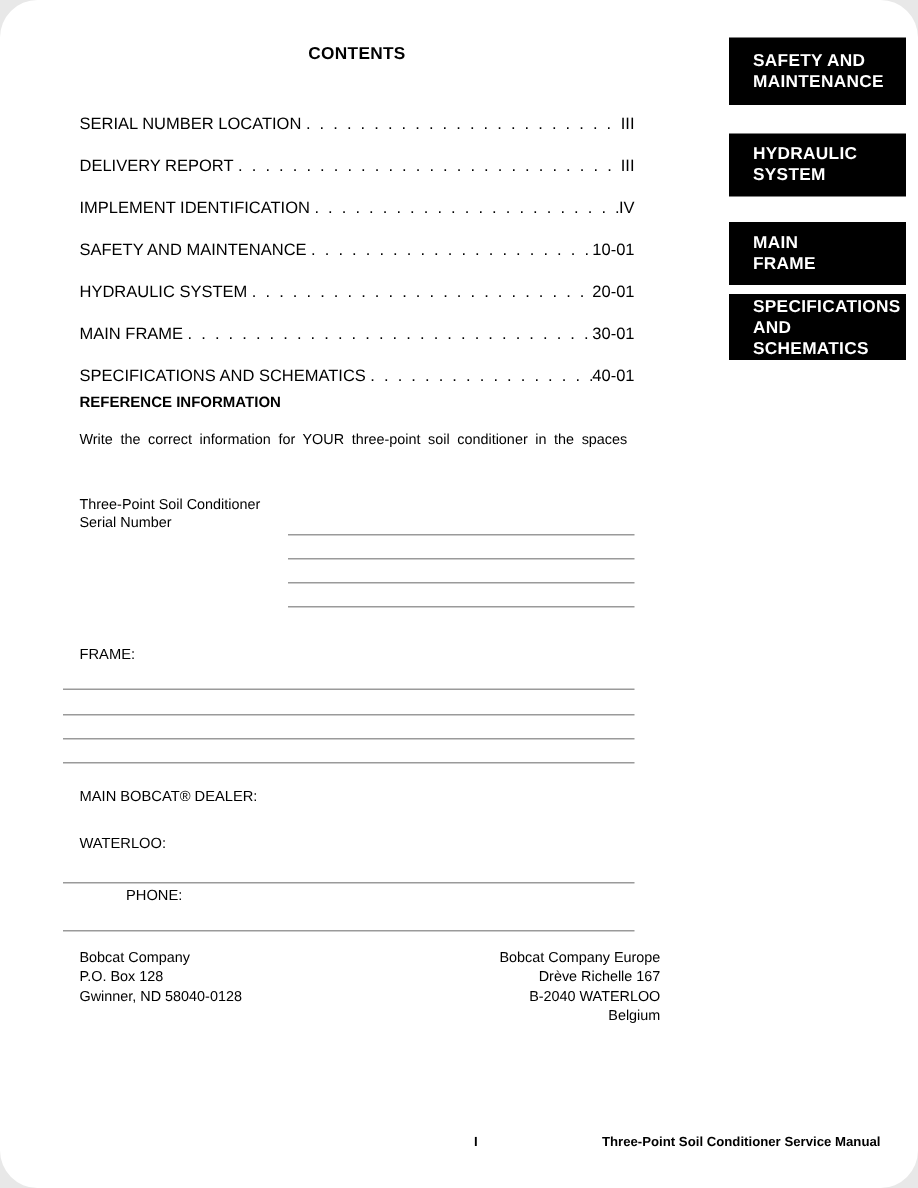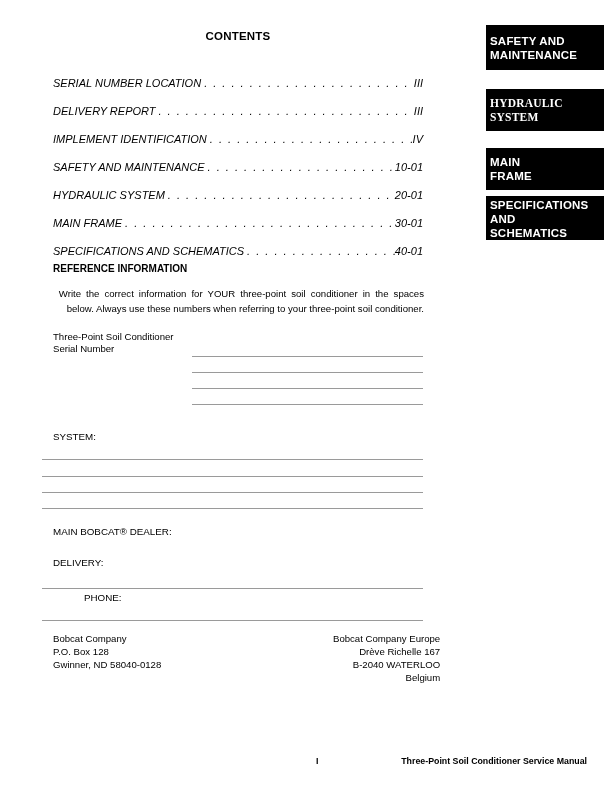--- a/index.html
+++ b/index.html
@@ -1,51 +1,52 @@
 <!DOCTYPE html>
 <html><head>
 <meta charset="utf-8">
 <style>
   html,body{margin:0;padding:0;background:#e8e8e8;}
   .page{
     position:relative;width:612px;height:792px;background:#ffffff;
     font-family:"Liberation Sans", sans-serif;color:#000;overflow:hidden;
     margin:0 auto;
+    border-radius:25px;
   }
   
   .contents-heading{
     position:absolute;left:53px;top:29px;width:370px;text-align:center;
     font-weight:bold;font-size:11.5px;line-height:14px;letter-spacing:.2px;
   }
   
-  .toc{position:absolute;left:53px;top:60px;width:370px;font-style:italic;}
+  .toc{position:absolute;left:53px;top:60px;width:370px;}
   .toc-row{
     display:flex;align-items:baseline;height:14px;line-height:14px;
     margin-bottom:14px;font-size:11px;
   }
   .toc-label{white-space:nowrap;}
   .leader{
     flex:1;min-width:0;overflow:hidden;white-space:nowrap;
     letter-spacing:1.5px;padding:0 3px;font-size:11px;
   }
   .toc-page{white-space:nowrap;margin-top:16px;}
   
   .tab{
     position:absolute;left:486px;width:118px;background:#000000;color:#ffffff;
     display:flex;flex-direction:column;justify-content:center;
-    padding-left:4px;box-sizing:border-box;
+    padding-left:16px;box-sizing:border-box;
     font-weight:bold;font-size:11.5px;line-height:14px;letter-spacing:.2px;
   }
   .tab span{display:block;white-space:nowrap;}
   
   .ref-heading{
     position:absolute;left:53px;top:262px;font-weight:bold;font-size:10px;line-height:13px;
   }
   .ref-body{position:absolute;left:53px;top:287px;width:371px;font-size:9.6px;line-height:14.5px;}
-  .ref-body .jline{white-space:nowrap;text-align:right;}
+  .ref-body .jline{white-space:nowrap;}
   .ref-body .jline1{word-spacing:2.4px;}
   
   .serial-label{position:absolute;left:53px;top:331px;font-size:9.6px;line-height:11.5px;}
   .rule{position:absolute;height:0;border-top:1.6px solid #9a9a9a;}
   
   .small-label{position:absolute;font-size:9.8px;line-height:12px;}
   
   .addr-col{position:absolute;top:633px;font-size:9.6px;line-height:12.9px;}
   .addr-left{left:53px;}
   .addr-right{left:333px;text-align:right;}
@@ -95,57 +96,56 @@
       <span class="toc-label">SPECIFICATIONS AND SCHEMATICS</span>
       <span class="leader"> . . . . . . . . . . . . . . . . . . . . . . . . . . . . . . . . . . . . . . . . . . . . . . . . . . . . . . . . . . . . . . . . . . . . . . . . . . . . . . . . . . . . . . . . . . . . . . . . . . . .</span>
       <span class="toc-page">40-01</span>
     </div>
   </div>
 
   <div class="tab" style="top:25px;height:45px;">
     <span>SAFETY AND</span>
     <span>MAINTENANCE</span>
   </div>
-  <div class="tab" style="top:89px;height:42px;font-family:Liberation Serif, serif;">
+  <div class="tab" style="top:89px;height:42px;">
     <span>HYDRAULIC</span>
     <span>SYSTEM</span>
   </div>
   <div class="tab" style="top:148px;height:42px;">
     <span>MAIN</span>
     <span>FRAME</span>
   </div>
   <div class="tab" style="top:196px;height:44px;justify-content:flex-end;">
     <span>SPECIFICATIONS</span>
     <span>AND</span>
     <span>SCHEMATICS</span>
   </div>
 
   <div class="ref-heading">REFERENCE INFORMATION</div>
   <div class="ref-body">
     <div class="jline jline1">Write the correct information for YOUR three-point soil conditioner in the spaces</div>
-    <div class="jline">below. Always use these numbers when referring to your three-point soil conditioner.</div>
   </div>
 
   <div class="serial-label">
     <div>Three-Point Soil Conditioner</div>
     <div>Serial Number</div>
   </div>
   <div class="rule" style="left:192px;top:356px;width:231px;"></div>
   <div class="rule" style="left:192px;top:372px;width:231px;"></div>
   <div class="rule" style="left:192px;top:388px;width:231px;"></div>
   <div class="rule" style="left:192px;top:404px;width:231px;"></div>
 
-  <div class="small-label" style="left:53px;top:431px;">SYSTEM:</div>
+  <div class="small-label" style="left:53px;top:431px;">FRAME:</div>
   <div class="rule" style="left:42px;top:459px;width:381px;"></div>
   <div class="rule" style="left:42px;top:475.5px;width:381px;"></div>
   <div class="rule" style="left:42px;top:492px;width:381px;"></div>
   <div class="rule" style="left:42px;top:508px;width:381px;"></div>
 
   <div class="small-label" style="left:53px;top:526px;">MAIN BOBCAT® DEALER:</div>
-  <div class="small-label" style="left:53px;top:557px;">DELIVERY:</div>
+  <div class="small-label" style="left:53px;top:557px;">WATERLOO:</div>
   <div class="rule" style="left:42px;top:588px;width:381px;"></div>
   <div class="small-label" style="left:53px;top:592px;margin-left:31px;">PHONE:</div>
   <div class="rule" style="left:42px;top:620px;width:381px;"></div>
 
   <div class="addr-col addr-left">
     <div>Bobcat Company</div>
     <div>P.O. Box 128</div>
     <div>Gwinner, ND 58040-0128</div>
   </div>
   <div class="addr-col addr-right">

